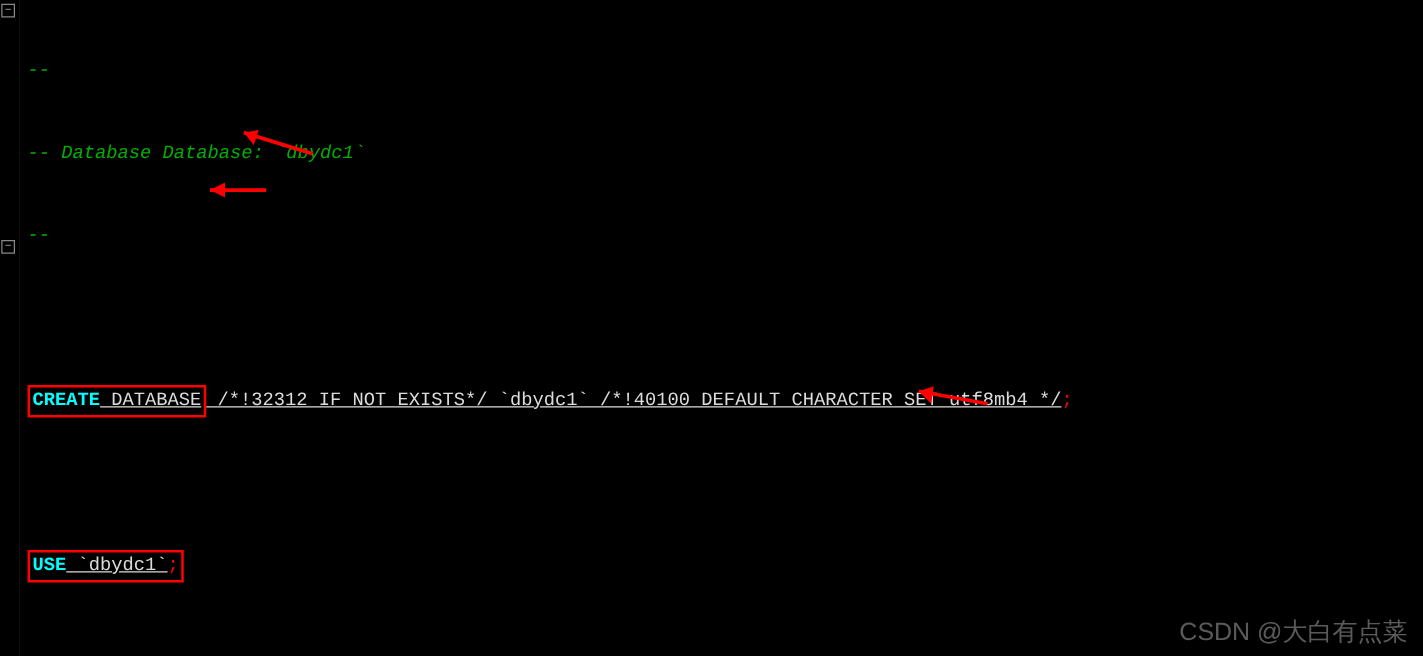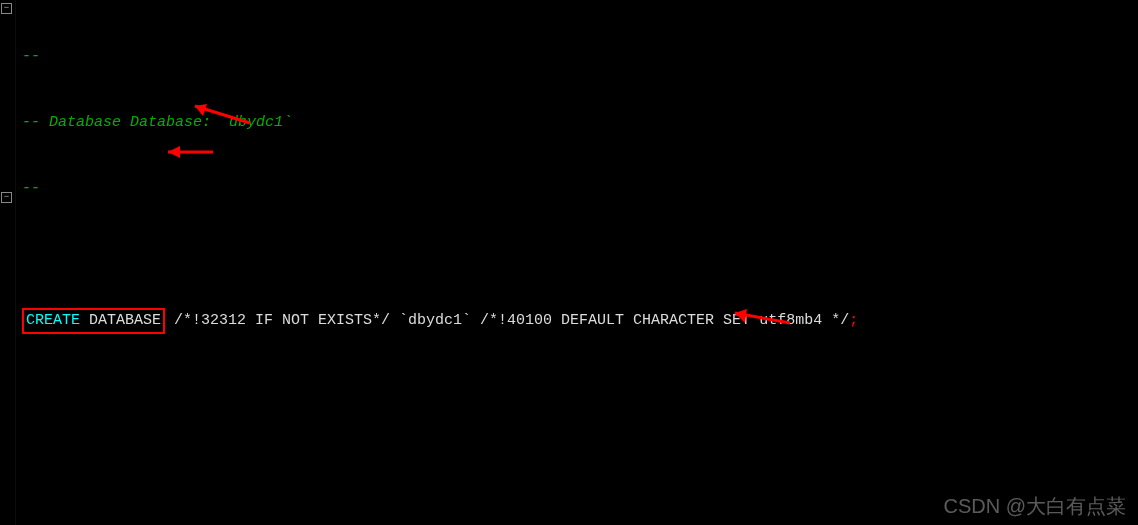--- a/index.html
+++ b/index.html
@@ -36,22 +36,22 @@
       font-size: 9px;
       color: #aaa;
       line-height: 1;
     }
     .code {
       padding-left: 20px;
       padding-top: 2px;
       white-space: pre;
     }
     .line { height: 22px; display: flex; align-items: center; padding-left: 2px;}
-    .kw-cyan { color: #00ffff; font-weight: normal; }
-    .plain { color: #dcdcdc; }
+    .kw-cyan { color: #00ffff; font-weight: bold; }
+    .plain { color: #dcdcdc; text-decoration: underline; }
     .comment { color: #00b000; font-style: italic; }
     .semi { color: #f00; }
     
     .redbox { border: 2px solid #f00; padding: 0 2px; display: inline-block;}
     .arrow-line {
       position: absolute;
       pointer-events: none;
     }
     .watermark {
       position: absolute;
@@ -70,20 +70,21 @@
   <div class="fold-box" style="top:192px;">−</div>
 </div>
 
 <div class="code">
   <div class="line"><span class="comment">--</span></div>
   <div class="line"><span class="comment"><span>-- Database Database: `</span><span>dbydc1</span><span>`</span></span></div>
   <div class="line"><span class="comment">--</span></div>
   <div class="line"></div>
   <div class="line"><span class="redbox"><span class="kw-cyan">CREATE</span><span class="plain"> DATABASE</span></span><span class="plain"> /*!32312 IF NOT EXISTS*/ `dbydc1` /*!40100 DEFAULT CHARACTER SET utf8mb4 */</span><span class="semi">;</span></div>
   <div class="line"></div>
+  <div class="line"><span class="redbox"><span class="kw-cyan">USE</span><span class="plain"> `dbydc1`</span><span class="semi">;</span></span></div>
   <div class="line"></div>
   
   
   
   
   
   
   
   
   

